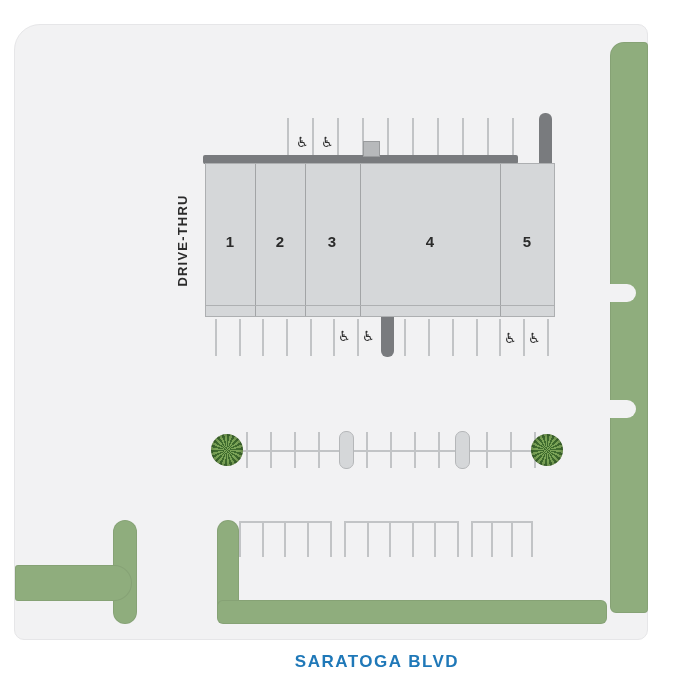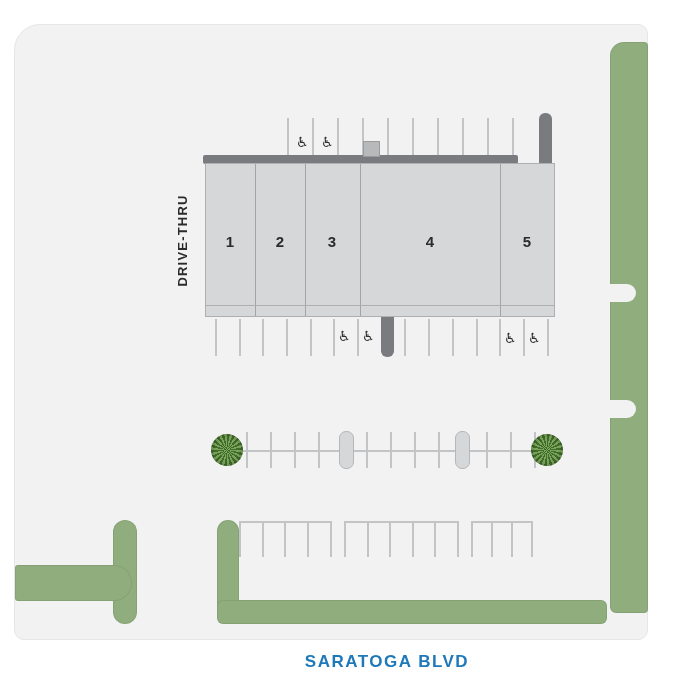--- a/index.html
+++ b/index.html
@@ -69,21 +69,21 @@
   .utility-box{left:363px;top:141px;width:17px;height:16px;background:#b7b9bb;border:1px solid #999b9d;box-sizing:border-box;}
   .tree{
     width:32px;height:32px;border-radius:50%;
     background:repeating-conic-gradient(var(--tree-dark-green,#3f6b2e) 0deg 10deg, var(--tree-light-green,#7ca558) 10deg 20deg);
     box-shadow:inset 0 0 5px rgba(0,0,0,0.35);
   }
   .tree-1{left:211px;top:434px;}
   .tree-2{left:531px;top:434px;}
   
   .street-label{
-    left:387px;top:652px;transform:translateX(-50%);
+    left:377px;top:652px;transform:translateX(-50%);
     font-size:17px;font-weight:bold;letter-spacing:1.5px;
     color:var(--street-label-blue,#1f78b8);white-space:nowrap;
   }
 </style>
 </head>
 <body>
 
 <div class="plan">
 
   <div class="abs lot"></div>

